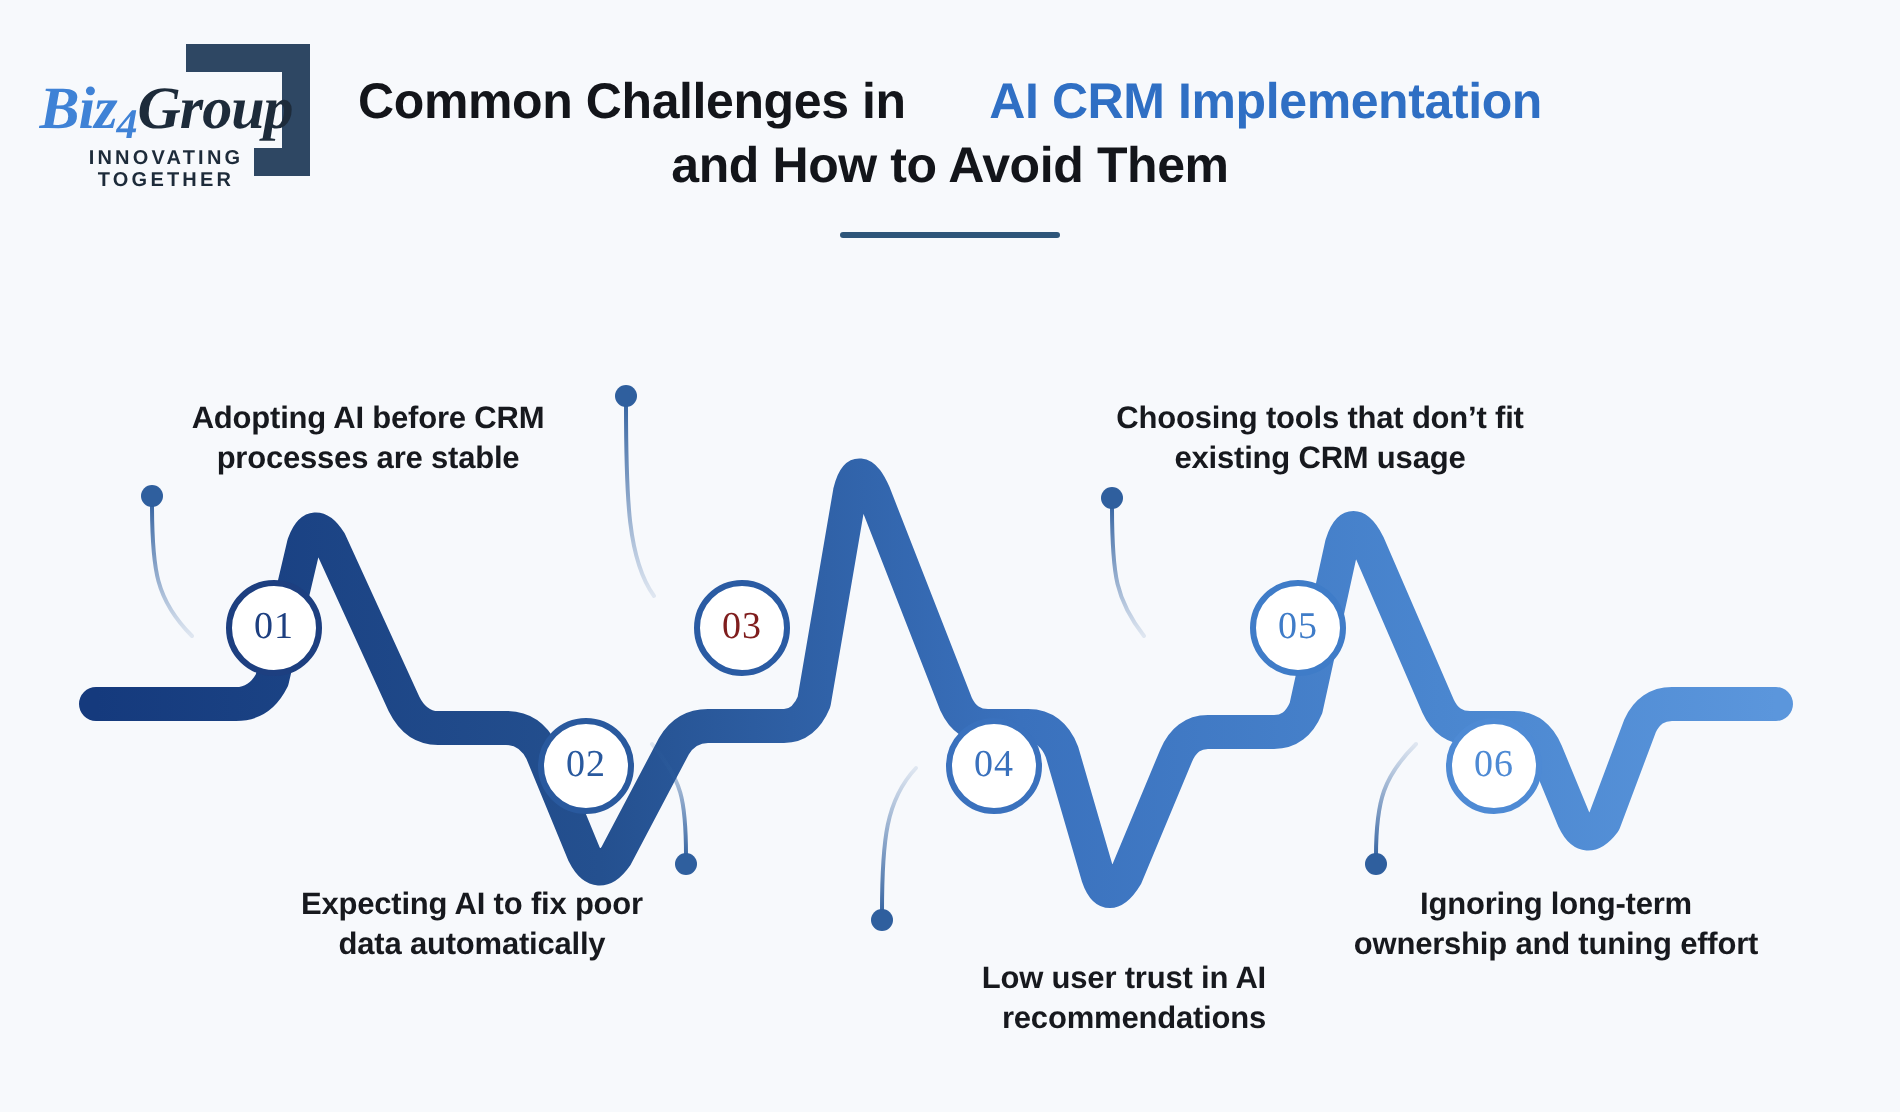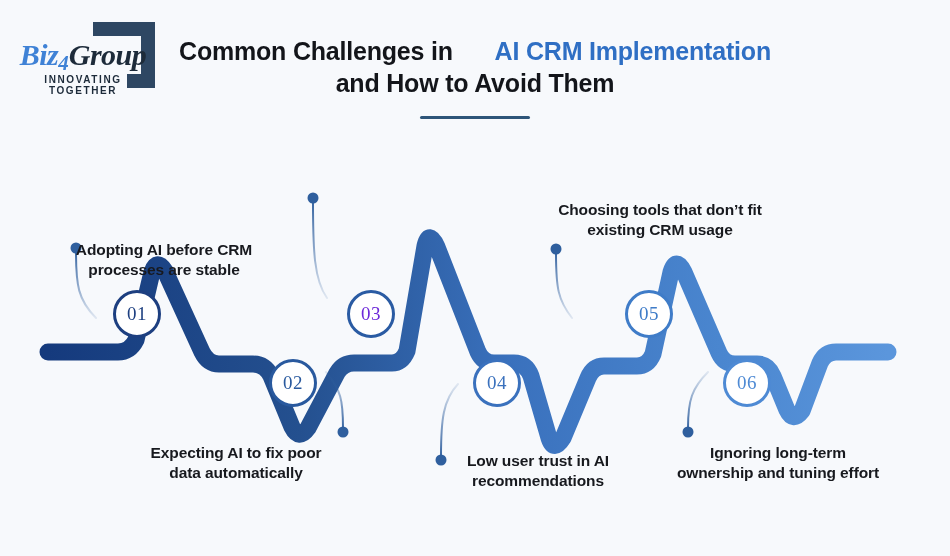--- a/index.html
+++ b/index.html
@@ -247,37 +247,37 @@
     <path d="M 688,428 C 688,400 692,388 708,372" fill="none" stroke="url(#connGrad2)" stroke-width="2" stroke-linecap="round"></path>
     <circle cx="688" cy="432" r="5.5" fill="#2f5f9e"></circle>
   </svg>
 
   <div class="node-circle" style="left: 113px; top: 290px; border: 3px solid rgb(29, 63, 128); color: rgb(29, 63, 128);">
       <span>01</span>
     </div>
   <div class="node-circle" style="left: 269px; top: 359px; border: 3px solid rgb(41, 89, 158); color: rgb(41, 89, 158);">
       <span>02</span>
     </div>
-  <div class="node-circle" style="left: 347px; top: 290px; border: 3px solid rgb(42, 91, 163); color: #6d28d9; justify-content: center;">
+  <div class="node-circle" style="left: 347px; top: 290px; border: 3px solid rgb(42, 91, 163); color: #7f1d1d; justify-content: center;">
       <span>03</span>
     </div>
   <div class="node-circle" style="left: 473px; top: 359px; border: 3px solid rgb(58, 113, 189); color: rgb(58, 113, 189);">
       <span>04</span>
     </div>
   <div class="node-circle" style="left: 625px; top: 290px; border: 3px solid rgb(63, 124, 200); color: rgb(63, 124, 200);">
       <span>05</span>
     </div>
   <div class="node-circle" style="left: 723px; top: 359px; border: 3px solid rgb(78, 138, 212); color: rgb(78, 138, 212);">
       <span>06</span>
     </div>
 
-  <div class="node-label label-center" style="left: 48px; top: 200px; width: 232px; margin-top: 40px;">Adopting AI before CRM
+  <div class="node-label label-center" style="left: 68px; top: 200px; width: 232px;">Adopting AI before CRM
 processes are stable</div>
   <div class="node-label label-center" style="left: 127px; top: 443px; width: 218px;">Expecting AI to fix poor
 data automatically</div>
-  <div class="node-label label-center" style="left: 443px; top: 451px; width: 190px;">Low user trust in AI
+  <div class="node-label label-center" style="left: 443px; top: 480px; width: 190px; text-align: right;">Low user trust in AI
 recommendations</div>
   <div class="node-label label-center" style="left: 530px; top: 200px; width: 260px;">Choosing tools that don’t fit
 existing CRM usage</div>
   <div class="node-label label-center" style="left: 655px; top: 443px; width: 246px;">Ignoring long-term
 ownership and tuning effort</div>
 
 </div>
 
 </body></html>

